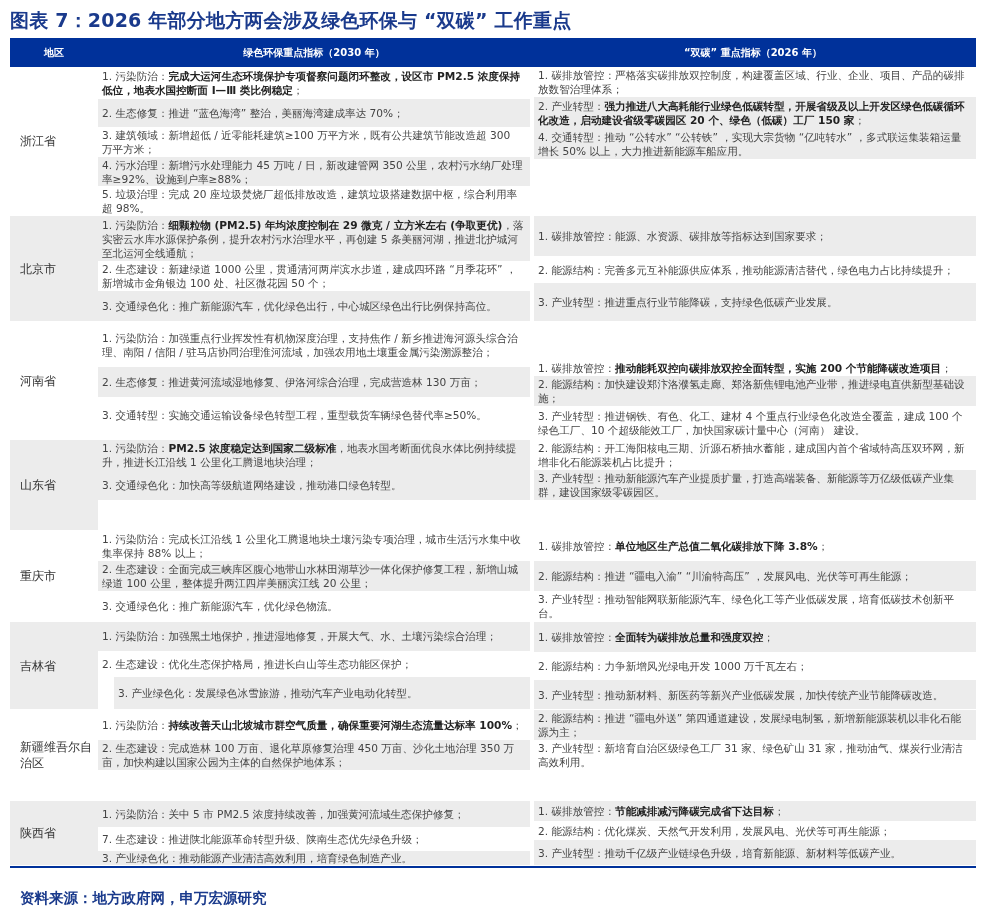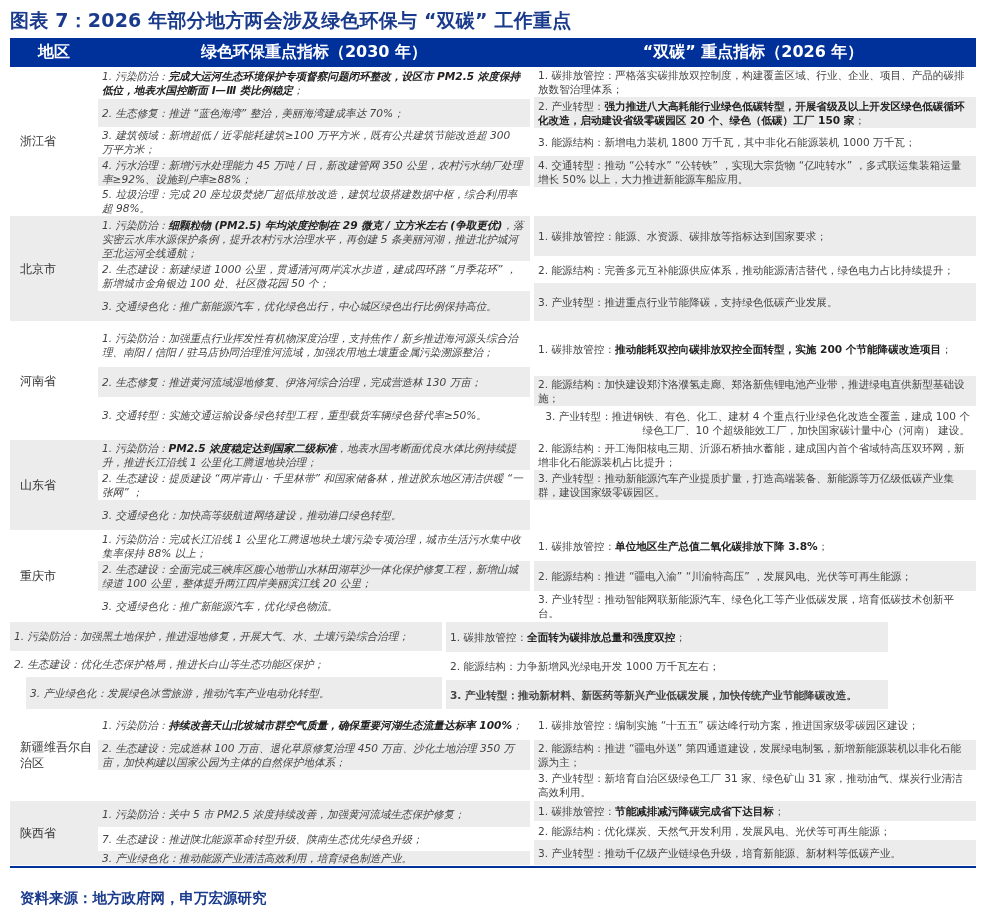--- a/index.html
+++ b/index.html
@@ -2,32 +2,32 @@
 <html><head>
 <meta charset="utf-8">
 <style>
   html, body { margin: 0; padding: 0; background: #ffffff; }
   body { width: 990px; height: 914px; position: relative; overflow: hidden;
          font-family: "DejaVu Sans", "Liberation Sans", sans-serif; color: #333; }
   .title { position: absolute; left: 10px; top: 8px; font-size: 19px; font-weight: bold;
            color: #1a3a8c; letter-spacing: 0.2px; white-space: nowrap; }
   .table { position: absolute; left: 10px; top: 38px; width: 966px; }
   .thead { height: 29px; background: #00319a; color: #fff; display: flex; align-items: center;
-           font-size: 16px; font-weight: bold; }
+           font-size: 10px; font-weight: bold; }
   .thead .c0 { width: 88px; text-align: center; }
   .thead .c1 { width: 432px; text-align: center; }
   .thead .c2 { width: 446px; text-align: center; }
   .region { display: flex; border-bottom: 1px solid #ffffff; }
   .region.odd .rname { background: #ffffff; }
   .region.even .rname { background: #ececec; }
   .rname { width: 88px; display: flex; align-items: center; font-size: 12px; color: #333;
            padding-left: 10px; box-sizing: border-box; line-height: 16px; }
   .cols { display: flex; flex: 1; }
   .col { display: flex; flex-direction: column; }
-  .col.left { width: 432px; font-style: italic; }
+  .col.left { width: 432px; }
   .col.right { width: 446px; padding-left: 4px; box-sizing: border-box; }
   .cell { font-size: 10.6px; line-height: 14px; padding: 1px 6px 1px 4px; box-sizing: border-box;
           display: flex; align-items: center; color: #444; }
   .cell.g { background: #ececec; }
   .cell.w { background: #ffffff; }
   .cell b { font-weight: bold; color: #222; }
   .bottom-rule { position: absolute; left: 10px; width: 966px; height: 2px; background: #00319a; }
   .source { position: absolute; left: 20px; top: 889px; font-size: 14.5px; font-weight: bold; color: #1a3a8c; }
 </style>
 </head>
@@ -62,23 +62,20 @@
               <span><span>5. 垃圾治理：完成 20 座垃圾焚烧厂超低排放改造，建筑垃圾搭建数据中枢，综合利用率超 98%。</span><b></b><span></span></span>
             </div>
           </div>
           <div class="col right">
             <div class="cell w" style="height: 30px;">
               <span><span>1. 碳排放管控：严格落实碳排放双控制度，构建覆盖区域、行业、企业、项目、产品的碳排放数智治理体系；</span><b></b><span></span></span>
             </div>
             <div class="cell g" style="height: 31px;">
               <span><span>2. 产业转型：</span><b>强力推进八大高耗能行业绿色低碳转型，开展省级及以上开发区绿色低碳循环化改造，启动建设省级零碳园区 20 个、绿色（低碳）工厂 150 家</b><span>；</span></span>
             </div>
-            <div class="cell w" style="height: 28px;">
-              <span><span>3. 能源结构：新增电力装机 1800 万千瓦，其中非化石能源装机 1000 万千瓦；</span><b></b><span></span></span>
-            </div>
             <div class="cell g" style="height: 31px;">
               <span><span>4. 交通转型：推动 “公转水” “公转铁” ，实现大宗货物 “亿吨转水” ，多式联运集装箱运量增长 50% 以上，大力推进新能源车船应用。</span><b></b><span></span></span>
             </div>
             <div class="cell w" style="height: 28px;">
               <span><span></span><b></b><span></span></span>
             </div>
           </div>
         </div>
       </div>
       <div class="region even" style="height: 105px;">
@@ -116,42 +113,39 @@
               <span><span>1. 污染防治：加强重点行业挥发性有机物深度治理，支持焦作 / 新乡推进海河源头综合治理、南阳 / 信阳 / 驻马店协同治理淮河流域，加强农用地土壤重金属污染溯源整治；</span><b></b><span></span></span>
             </div>
             <div class="cell g" style="height: 30px;">
               <span><span>2. 生态修复：推进黄河流域湿地修复、伊洛河综合治理，完成营造林 130 万亩；</span><b></b><span></span></span>
             </div>
             <div class="cell w" style="height: 36px;">
               <span><span>3. 交通转型：实施交通运输设备绿色转型工程，重型载货车辆绿色替代率≥50%。</span><b></b><span></span></span>
             </div>
           </div>
           <div class="col right">
-            <div class="cell w" style="height: 57px;">
+            <div class="cell w" style="height: 57px; align-items: flex-end;">
               <span><span>1. 碳排放管控：</span><b>推动能耗双控向碳排放双控全面转型，实施 200 个节能降碳改造项目</b><span>；</span></span>
             </div>
             <div class="cell g" style="height: 30px;">
               <span><span>2. 能源结构：加快建设郑汴洛濮氢走廊、郑洛新焦锂电池产业带，推进绿电直供新型基础设施；</span><b></b><span></span></span>
             </div>
-            <div class="cell w" style="height: 34px; text-align: right;">
+            <div class="cell w" style="height: 34px;">
               <span><span>3. 产业转型：推进钢铁、有色、化工、建材 4 个重点行业绿色化改造全覆盖，建成 100 个绿色工厂、10 个超级能效工厂，加快国家碳计量中心（河南） 建设。</span><b></b><span></span></span>
             </div>
           </div>
         </div>
       </div>
       <div class="region even" style="height: 90px;">
         <div class="rname">山东省</div>
         <div class="cols">
           <div class="col left">
             <div class="cell g" style="height: 30px;">
               <span><span>1. 污染防治：</span><b>PM2.5 浓度稳定达到国家二级标准</b><span>，地表水国考断面优良水体比例持续提升，推进长江沿线 1 公里化工腾退地块治理；</span></span>
             </div>
-            <div class="cell w" style="height: 30px;">
-              <span><span>2. 生态建设：提质建设 “两岸青山 · 千里林带” 和国家储备林，推进胶东地区清洁供暖 “一张网” ；</span><b></b><span></span></span>
-            </div>
             <div class="cell g" style="height: 30px;">
               <span><span>3. 交通绿色化：加快高等级航道网络建设，推动港口绿色转型。</span><b></b><span></span></span>
             </div>
           </div>
           <div class="col right">
             <div class="cell w" style="height: 30px;">
               <span><span>2. 能源结构：开工海阳核电三期、沂源石桥抽水蓄能，建成国内首个省域特高压双环网，新增非化石能源装机占比提升；</span><b></b><span></span></span>
             </div>
             <div class="cell g" style="height: 30px;">
               <span><span>3. 产业转型：推动新能源汽车产业提质扩量，打造高端装备、新能源等万亿级低碳产业集群，建设国家级零碳园区。</span><b></b><span></span></span>
@@ -180,60 +174,58 @@
             <div class="cell g" style="height: 30px;">
               <span><span>2. 能源结构：推进 “疆电入渝” “川渝特高压” ，发展风电、光伏等可再生能源；</span><b></b><span></span></span>
             </div>
             <div class="cell w" style="height: 30px;">
               <span><span>3. 产业转型：推动智能网联新能源汽车、绿色化工等产业低碳发展，培育低碳技术创新平台。</span><b></b><span></span></span>
             </div>
           </div>
         </div>
       </div>
       <div class="region even" style="height: 87px;">
+        <div class="rname">吉林省</div>
         <div class="cols">
           <div class="col left">
             <div class="cell g" style="height: 30px;">
               <span><span>1. 污染防治：加强黑土地保护，推进湿地修复，开展大气、水、土壤污染综合治理；</span><b></b><span></span></span>
             </div>
             <div class="cell w" style="height: 28px;">
               <span><span>2. 生态建设：优化生态保护格局，推进长白山等生态功能区保护；</span><b></b><span></span></span>
             </div>
             <div class="cell g" style="height: 33px; margin-left: 16px;">
               <span><span>3. 产业绿色化：发展绿色冰雪旅游，推动汽车产业电动化转型。</span><b></b><span></span></span>
             </div>
           </div>
           <div class="col right">
             <div class="cell g" style="height: 30px;">
               <span><span>1. 碳排放管控：</span><b>全面转为碳排放总量和强度双控</b><span>；</span></span>
             </div>
             <div class="cell w" style="height: 28px;">
               <span><span>2. 能源结构：力争新增风光绿电开发 1000 万千瓦左右；</span><b></b><span></span></span>
             </div>
-            <div class="cell g" style="height: 29px; font-weight: bold;">
+            <div class="cell g" style="height: 29px;">
               <span><span>3. 产业转型：推动新材料、新医药等新兴产业低碳发展，加快传统产业节能降碳改造。</span><b></b><span></span></span>
             </div>
           </div>
         </div>
       </div>
       <div class="region odd" style="height: 90px;">
         <div class="rname">新疆维吾尔自治区</div>
         <div class="cols">
           <div class="col left">
             <div class="cell w" style="height: 30px;">
               <span><span>1. 污染防治：</span><b>持续改善天山北坡城市群空气质量，确保重要河湖生态流量达标率 100%</b><span>；</span></span>
             </div>
             <div class="cell g" style="height: 30px;">
               <span><span>2. 生态建设：完成造林 100 万亩、退化草原修复治理 450 万亩、沙化土地治理 350 万亩，加快构建以国家公园为主体的自然保护地体系；</span><b></b><span></span></span>
             </div>
           </div>
           <div class="col right">
-            <div class="cell w" style="height: 30px;">
-              <span><span>1. 碳排放管控：编制实施 “十五五” 碳达峰行动方案，推进国家级零碳园区建设；</span><b></b><span></span></span>
-            </div>
             <div class="cell g" style="height: 30px;">
               <span><span>2. 能源结构：推进 “疆电外送” 第四通道建设，发展绿电制氢，新增新能源装机以非化石能源为主；</span><b></b><span></span></span>
             </div>
             <div class="cell w" style="height: 30px;">
               <span><span>3. 产业转型：新培育自治区级绿色工厂 31 家、绿色矿山 31 家，推动油气、煤炭行业清洁高效利用。</span><b></b><span></span></span>
             </div>
           </div>
         </div>
       </div>
       <div class="region even" style="height: 64px;">

